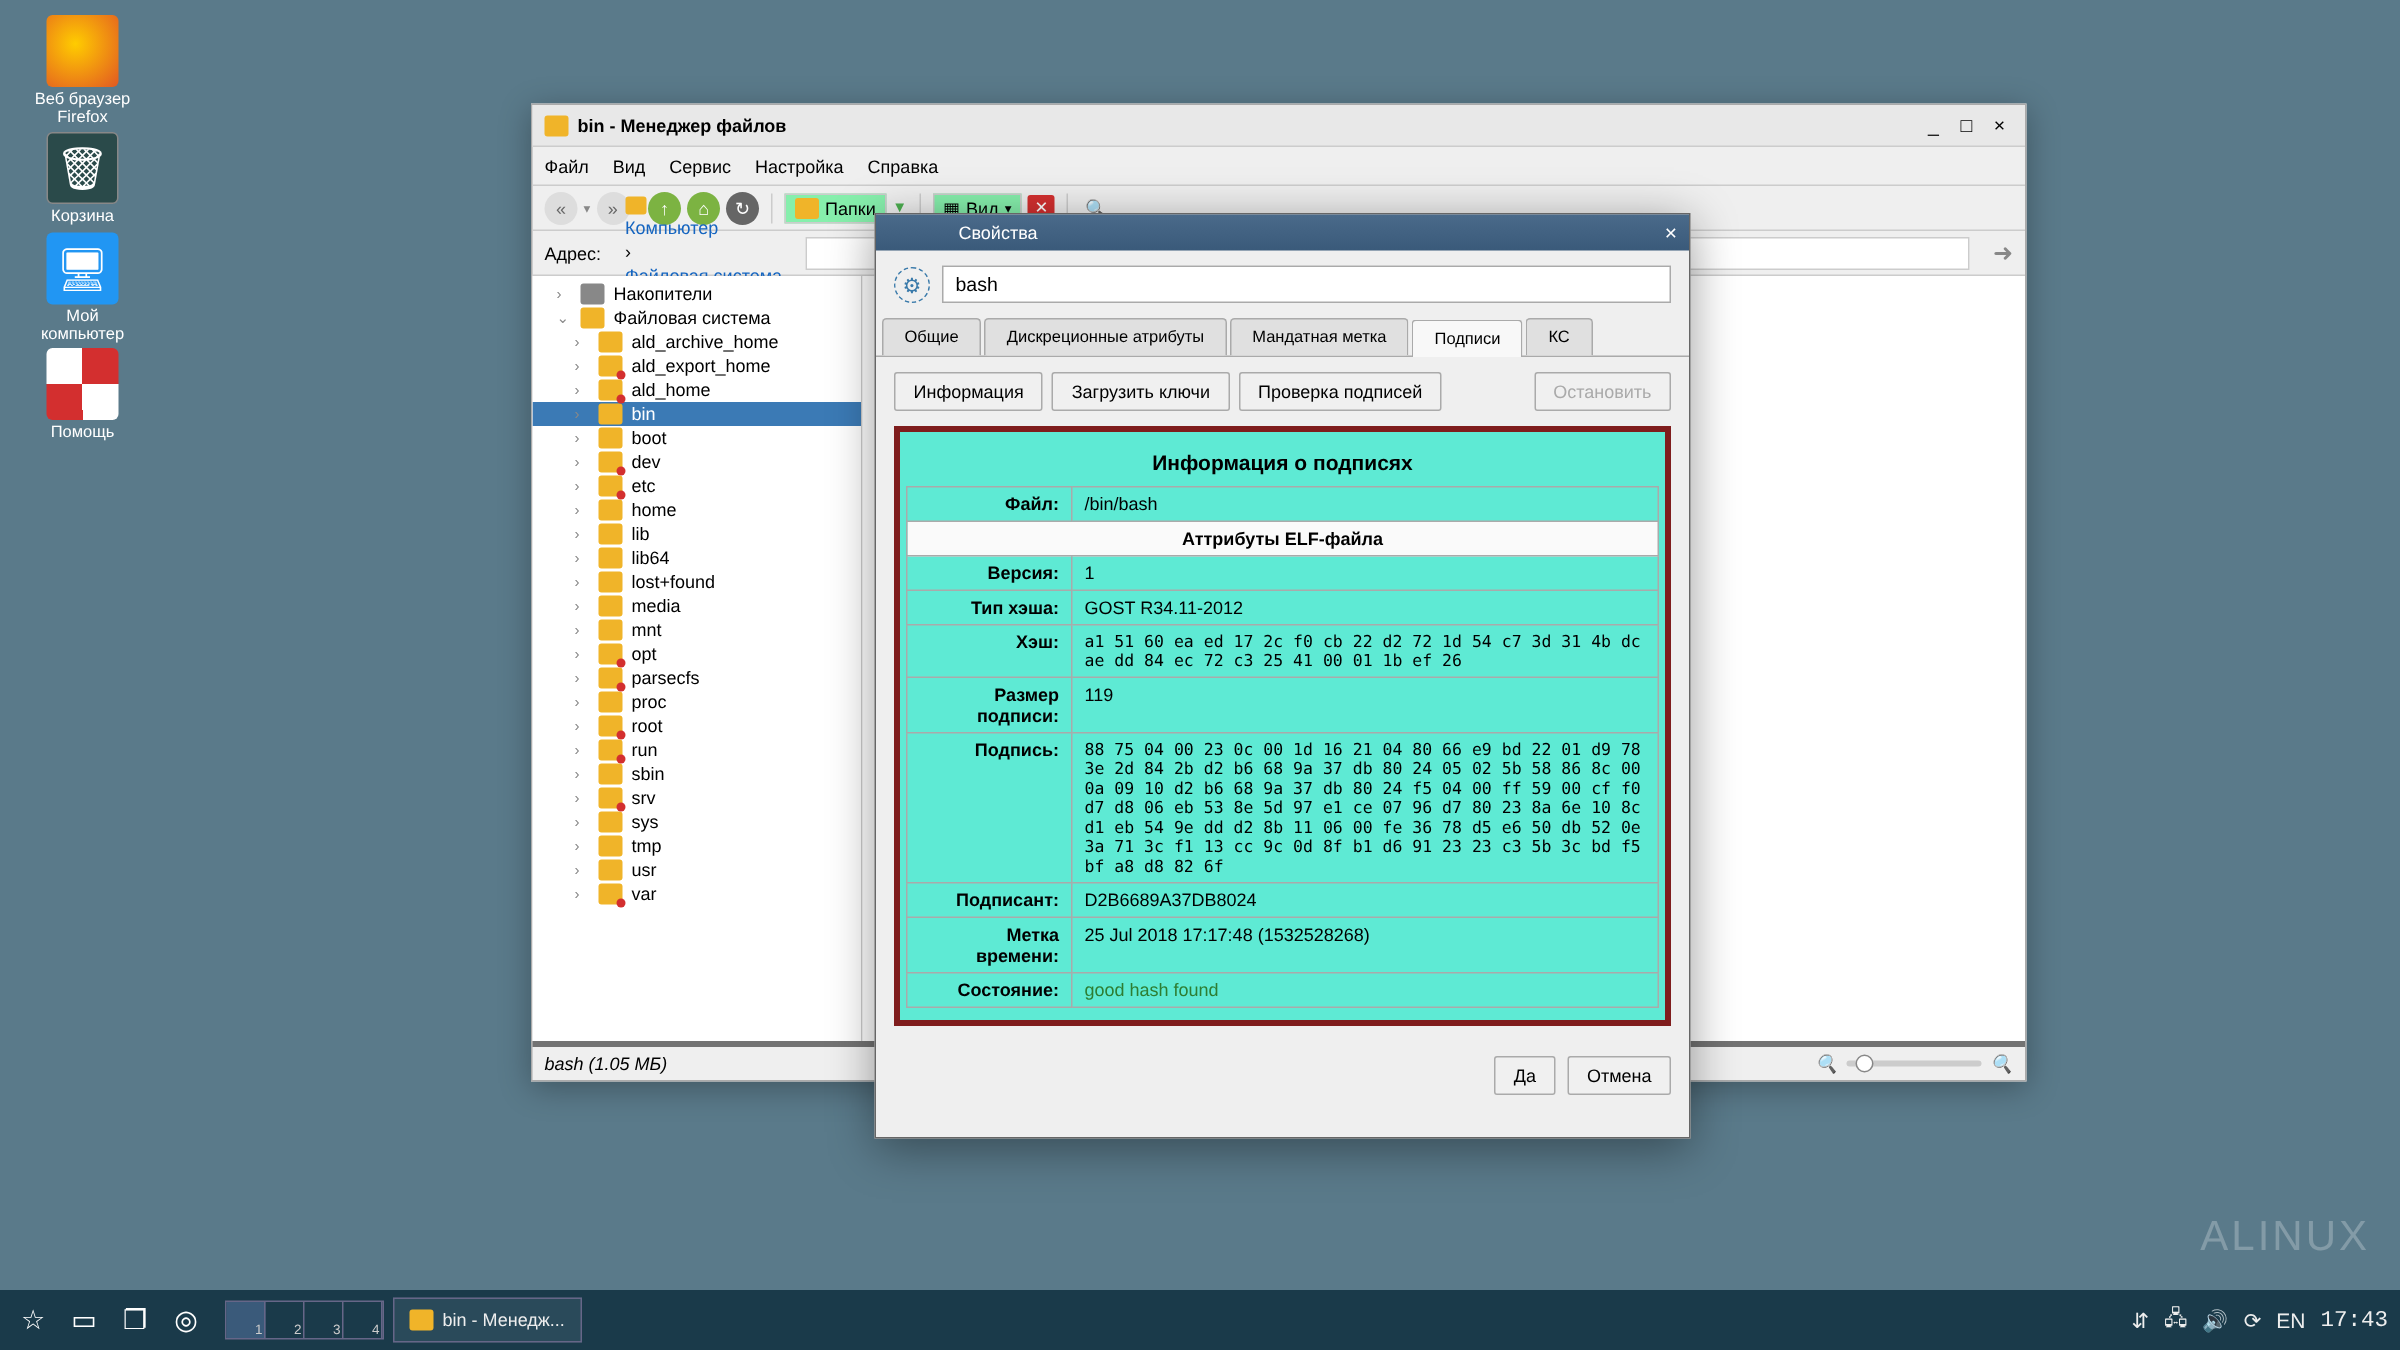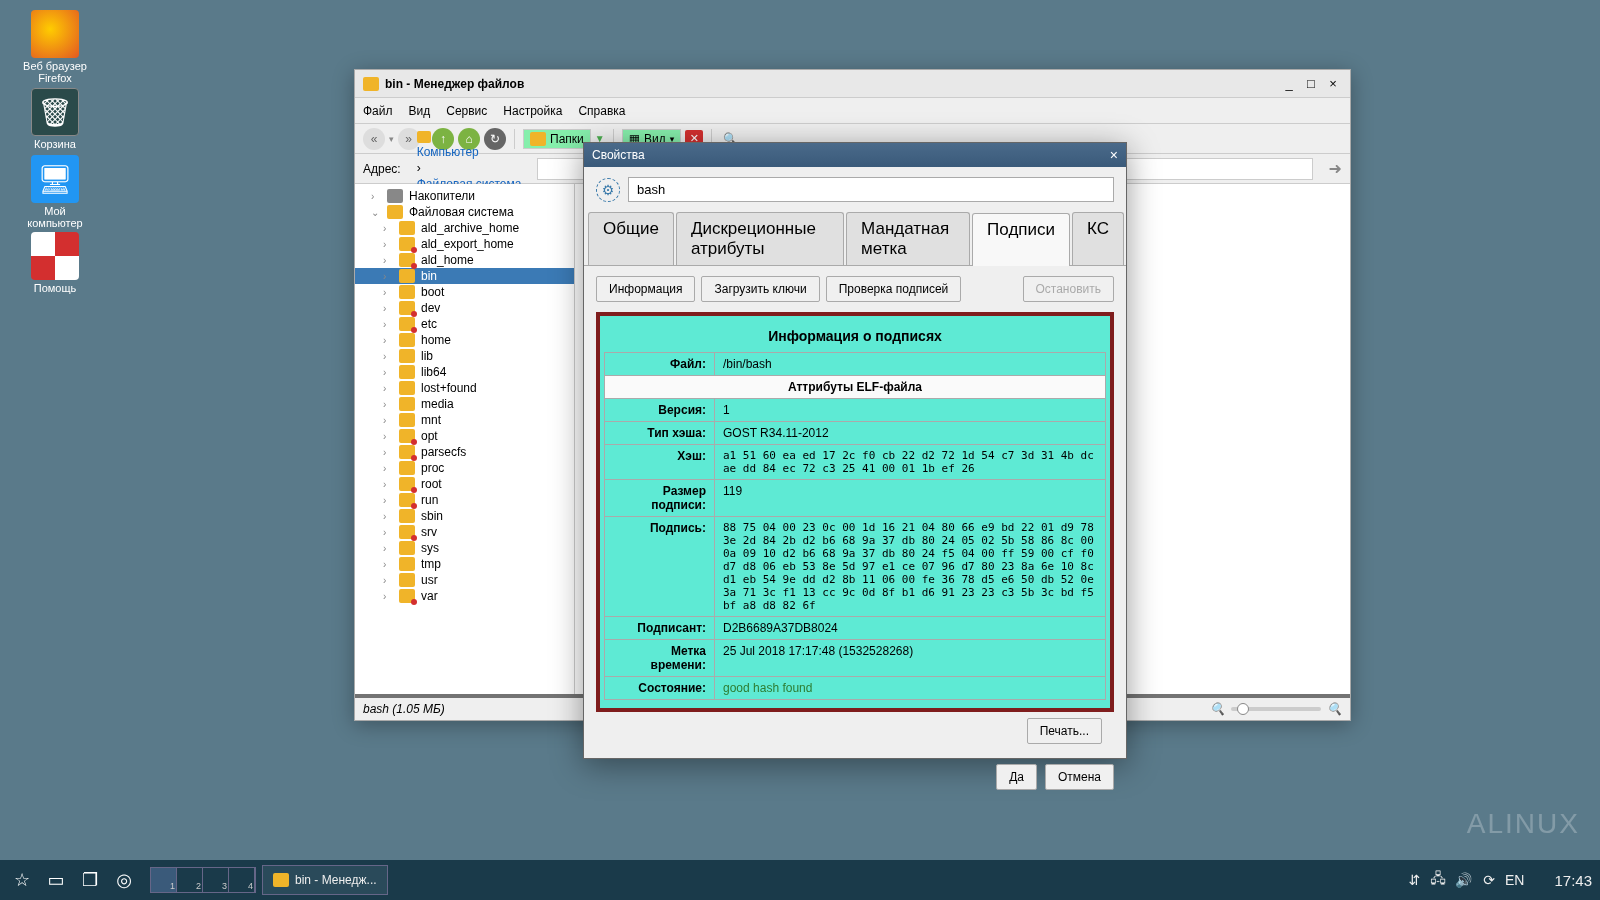--- a/index.html
+++ b/index.html
@@ -50,26 +50,26 @@
 .statusbar { height: 26px; border-top: 4px solid #737373; display: flex; align-items: center; padding: 0 8px; font-size: 12px; font-style: italic; }
 .statusbar .spacer { flex: 1; }
 .zoom { display: flex; align-items: center; gap: 6px; }
 .zoom .mag { color: #1565c0; }
 .zoom .track { width: 90px; height: 4px; background: #ccc; border-radius: 2px; position: relative; }
 .zoom .thumb { position: absolute; left: 6px; top: -4px; width: 12px; height: 12px; background: #fff; border: 1px solid #888; border-radius: 50%; }
 
 
 .props { position: absolute; left: 583px; top: 142px; width: 544px; height: 617px; background: #efefef; border: 1px solid #666; box-shadow: 0 6px 30px rgba(0,0,0,.4); }
 .props .titlebar2 { height: 24px; background: linear-gradient(#4a6a8a, #3a5a7a); color: #fff; display: flex; align-items: center; padding: 0 8px; font-size: 12px; }
-.props .titlebar2 .title { flex: 1; }
+.props .titlebar2 .title { flex: 1; margin-left: 47px; }
 .props .titlebar2 .xbtn { cursor: pointer; font-size: 14px; }
 .props .namerow { padding: 10px 12px; display: flex; align-items: center; gap: 8px; }
 .props .namerow .gear { width: 24px; height: 24px; border: 1px dashed #3a7aaa; border-radius: 50%; display: flex; align-items: center; justify-content: center; color: #3a7aaa; font-size: 14px; }
 .props .namerow input { flex: 1; border: 1px solid #aaa; padding: 4px 8px; font-size: 13px; }
-.tabs { display: flex; border-bottom: 1px solid #aaa; font-size: 17px; padding-left: 4px; }
+.tabs { display: flex; border-bottom: 1px solid #aaa; font-size: 11px; padding-left: 4px; }
 .tab { padding: 6px 14px; border: 1px solid #aaa; border-bottom: none; background: #e0e0e0; cursor: pointer; margin-right: 2px; border-radius: 3px 3px 0 0; }
 .tab.active { background: #f8f8f8; font-weight: normal; position: relative; top: 1px; }
 .props .content { padding: 10px 12px; }
 .btnrow { display: flex; gap: 6px; margin-bottom: 10px; }
 .btn { padding: 5px 12px; border: 1px solid #aaa; background: #f0f0f0; font-size: 12px; cursor: pointer; border-radius: 2px; }
 .btn:disabled { color: #aaa; cursor: default; }
 .btnrow .spacer { flex: 1; }
 .sig-panel { border: 4px solid #7f1d1d; background: #5eead4; height: 400px; overflow-y: auto; padding: 4px; }
 .sig-title { text-align: center; font-weight: bold; font-size: 14px; padding: 8px; }
 .sig-table { width: 100%; border-collapse: collapse; font-size: 12px; }
@@ -84,21 +84,21 @@
 
 .taskbar { position: absolute; left: 0; bottom: 0; width: 100%; height: 40px; background: #1a3a4a; display: flex; align-items: center; padding: 0 8px; color: #eee; font-size: 12px; }
 .taskbar .tbico { width: 28px; height: 28px; display: flex; align-items: center; justify-content: center; margin-right: 6px; cursor: pointer; font-size: 18px; color: #fff; }
 .taskbar .pager { display: flex; border: 1px solid #668; margin: 0 6px; }
 .taskbar .pager .cell { width: 26px; height: 24px; border-right: 1px solid #668; font-size: 9px; display: flex; align-items: flex-end; justify-content: flex-end; padding: 1px; color: #ccc; }
 .taskbar .pager .cell.active { background: #3a5a7a; }
 .taskbar .taskbtn { height: 30px; background: #2a4a5a; border: 1px solid #668; display: flex; align-items: center; gap: 6px; padding: 0 10px; cursor: pointer; }
 .taskbar .taskbtn .fico { width: 16px; height: 14px; background: #f0b429; border-radius: 2px; }
 .taskbar .spacer { flex: 1; }
 .taskbar .tray { display: flex; align-items: center; gap: 10px; font-size: 14px; }
-.taskbar .clock { font-size: 15px; margin-left: 20px; }
+.taskbar .clock { font-size: 15px; margin-left: 0; font-family: Liberation Mono, monospace; }
 
 
 .logo-hint { position: absolute; right: 20px; bottom: 60px; color: rgba(255,255,255,.25); font-size: 28px; font-weight: normal; letter-spacing: 2px; pointer-events: none;}
 </style>
 </head>
 <body>
 
 <div class="desktop-icon" style="left:20px;top:10px">
   <div class="ico ico-firefox"></div>
   <div>Веб браузер Firefox</div>
@@ -588,23 +588,20 @@
               <td>Метка времени:</td>
               <td>25 Jul 2018 17:17:48 (1532528268)</td>
             </tr>
         <tr>
               <td>Состояние:</td>
               <td class="good">good hash found</td>
             </tr>
       </tbody>
         </table>
     </div>
-    <div class="print-row">
-      <button class="btn">Печать...</button>
-    </div>
   </div>
   <div class="footer">
     <button class="btn">Да</button>
     <button class="btn">Отмена</button>
   </div>
 </div>
 
 <div class="taskbar">
   <div class="tbico">☆</div>
   <div class="tbico">▭</div>

